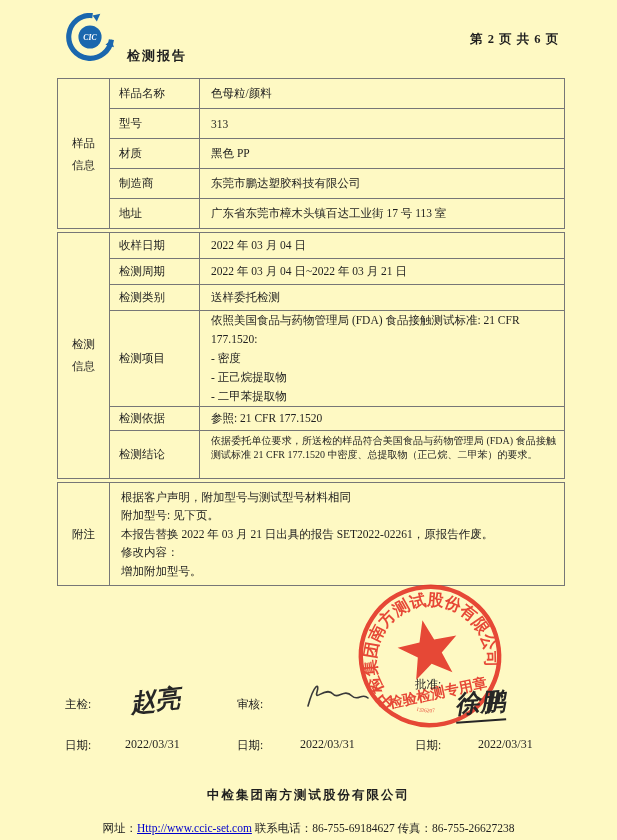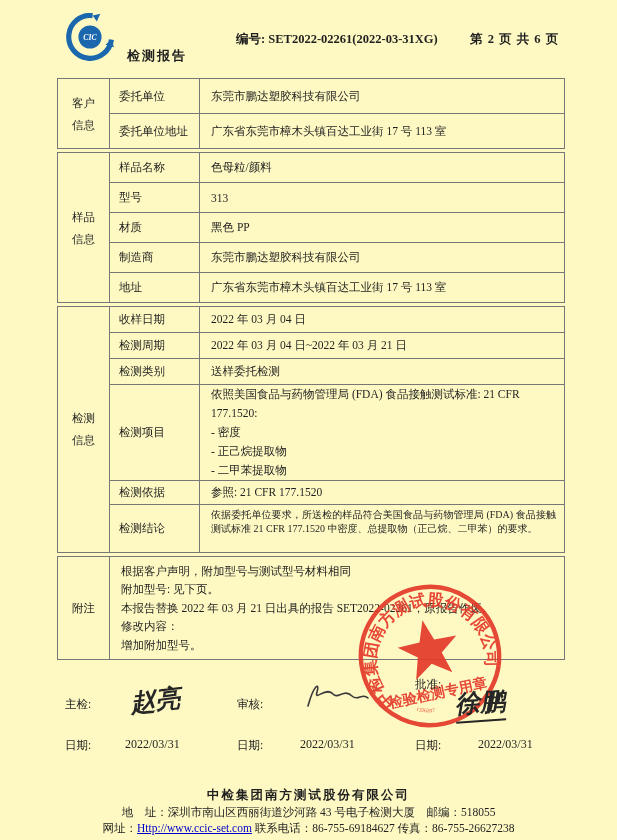--- a/index.html
+++ b/index.html
@@ -44,49 +44,24 @@
 <div class="page">
 
   <svg class="logo" viewBox="0 0 60 56">
     <path d="M33 3 A 25 25 0 1 0 55 31" fill="none" stroke="#1a67ae" stroke-width="6"></path>
     <path d="M33 3 l9 -2 -4 9 z" fill="#1a67ae"></path>
     <path d="M55 31 l3 9 -10 -3 z" fill="#1a67ae"></path>
     <circle cx="30" cy="28" r="13.5" fill="#1a67ae"></circle>
     <text x="30" y="31.5" text-anchor="middle" font-size="9" font-weight="bold" font-style="italic" fill="#ffffff" font-family="Liberation Serif, serif">CIC</text>
   </svg>
   <div class="report-title">检测报告</div>
-  <div class="report-no">
-    <span>编号:</span>
-    <span>SET2022-02261(2022-03-31XG)</span>
-  </div>
   <div class="page-info">第 2 页 共 6 页</div>
 
   <div class="tables">
 
-    <table class="tbl">
-      <colgroup>
-          <col class="c1">
-          <col class="c2">
-          <col class="c3">
-        </colgroup>
-      <tbody>
-          <tr style="height:35px">
-        <td class="group" rowspan="2">
-          <div>客户</div>
-          <div>信息</div>
-        </td>
-        <td class="lab">委托单位</td>
-        <td class="val">东莞市鹏达塑胶科技有限公司</td>
-      </tr>
-      <tr style="height:35px">
-        <td class="lab">委托单位地址</td>
-        <td class="val">广东省东莞市樟木头镇百达工业街 17 号 113 室</td>
-      </tr>
-    </tbody>
-      </table>
 
     <table class="tbl">
       <colgroup>
           <col class="c1">
           <col class="c2">
           <col class="c3">
         </colgroup>
       <tbody>
           <tr style="height:30px">
         <td class="group" rowspan="5">
@@ -207,20 +182,19 @@
   <div class="sig-hand" style="left:455px; top:686px; transform:rotate(-4deg); border-bottom:2px solid #262626; padding-bottom:1px;">徐鹏</div>
 
   <div class="siglabel" style="left:65px; top:738px;">日期:</div>
   <div class="dateval" style="left:125px; top:737px;">2022/03/31</div>
   <div class="siglabel" style="left:237px; top:738px;">日期:</div>
   <div class="dateval" style="left:300px; top:737px;">2022/03/31</div>
   <div class="siglabel" style="left:415px; top:738px;">日期:</div>
   <div class="dateval" style="left:478px; top:737px;">2022/03/31</div>
 
   <div class="footer f-company">中检集团南方测试股份有限公司</div>
-  <div class="footer f-addr">地　址：深圳市南山区西丽街道沙河路 43 号电子检测大厦　邮编：518055</div>
   <div class="footer f-web">
     <span>网址：</span><a href="#">Http://www.ccic-set.com</a>
     <span>联系电话：86-755-69184627</span>
     <span>传真：86-755-26627238</span>
   </div>
 
 </div>
 
 </body></html>

